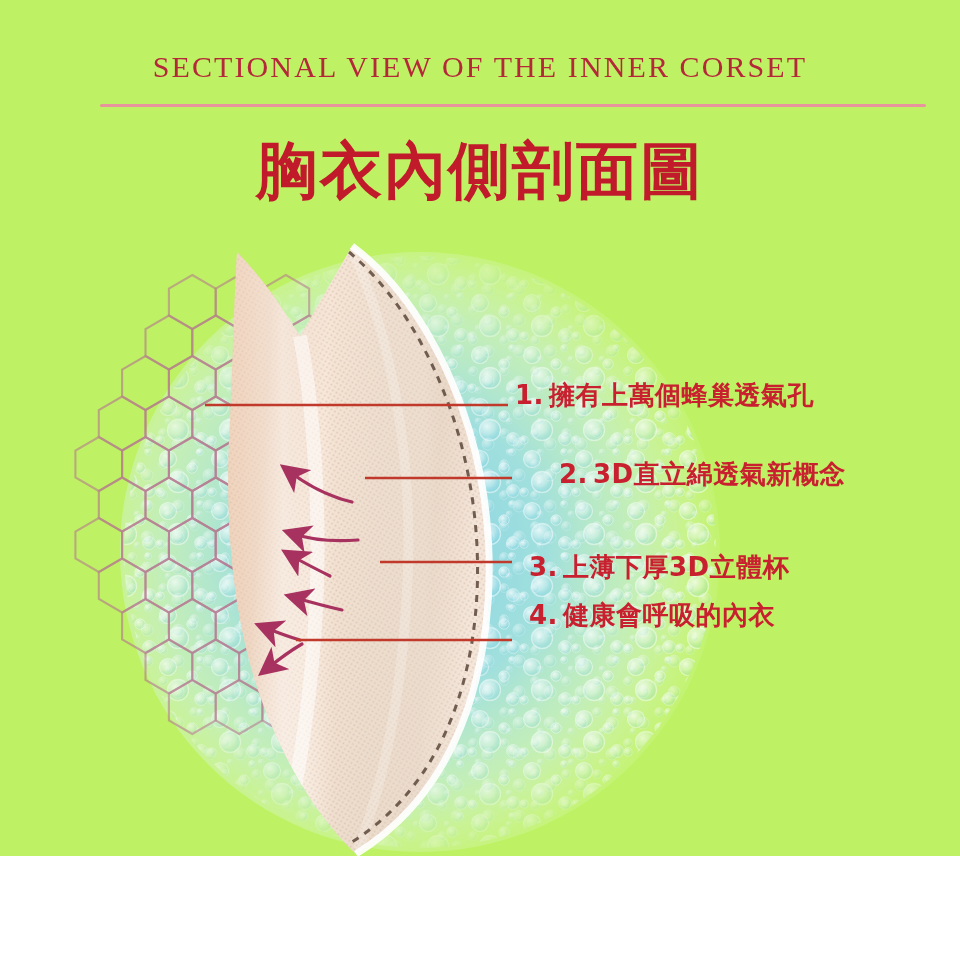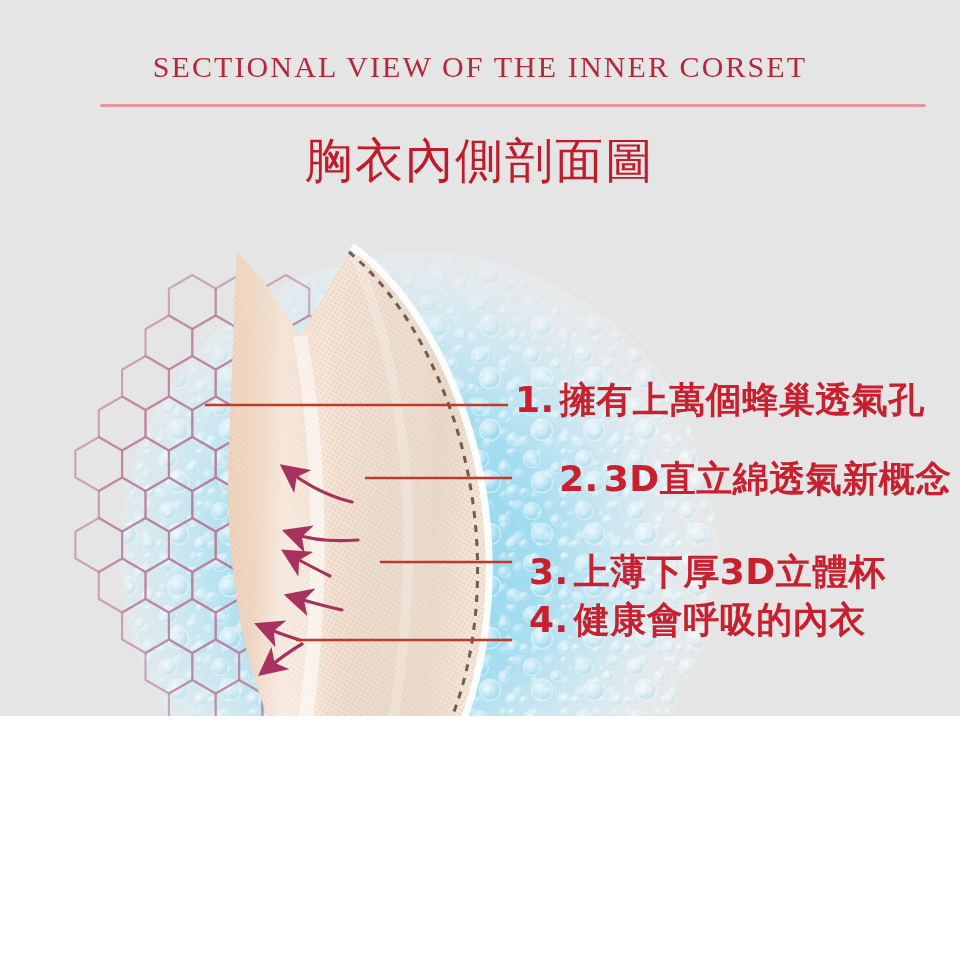--- a/index.html
+++ b/index.html
@@ -6,22 +6,22 @@
     margin: 0;
     padding: 0;
     background: #ffffff;
   }
   body {
     font-family: "Liberation Sans", "DejaVu Sans", sans-serif;
   }
   #page {
     position: relative;
     width: 960px;
-    height: 716px;
-    background: #e5e5e5;
+    height: 856px;
+    background: #bef264;
     overflow: hidden;
   }
 
   
   .eng-title {
     position: absolute;
     left: 0;
     top: 50px;
     width: 960px;
     text-align: center;
@@ -40,22 +40,22 @@
     background: #e8949c;
     border-radius: 2px;
   }
   .cn-title {
     position: absolute;
     left: 0;
     top: 129px;
     width: 960px;
     text-align: center;
     font-family: "DejaVu Sans", "Liberation Sans", sans-serif;
-    font-weight: normal;
-    font-size: 48px;
+    font-weight: bold;
+    font-size: 62px;
     letter-spacing: 2px;
     color: #c01a2b;
     white-space: nowrap;
   }
 
   
   .stage {
     position: absolute;
     left: 0;
     top: 240px;
@@ -69,21 +69,21 @@
     position: absolute;
     left: 515px;
     top: 372px;
     width: 420px;
   }
   .feature-item {
     position: absolute;
     left: 0;
     font-family: "DejaVu Sans", "Liberation Sans", sans-serif;
     font-weight: bold;
-    font-size: 36px;
+    font-size: 26px;
     letter-spacing: 0.5px;
     color: #c8202f;
     white-space: nowrap;
     line-height: 1;
   }
   .feature-item .num { margin-right: 5px; }
   .fi-0 { top: 10px; }
   .fi-1 { top: 89px; margin-left: 44px; }
   .fi-2 { top: 182px; left: 14px; }
   .fi-3 { top: 230px; left: 14px; }

